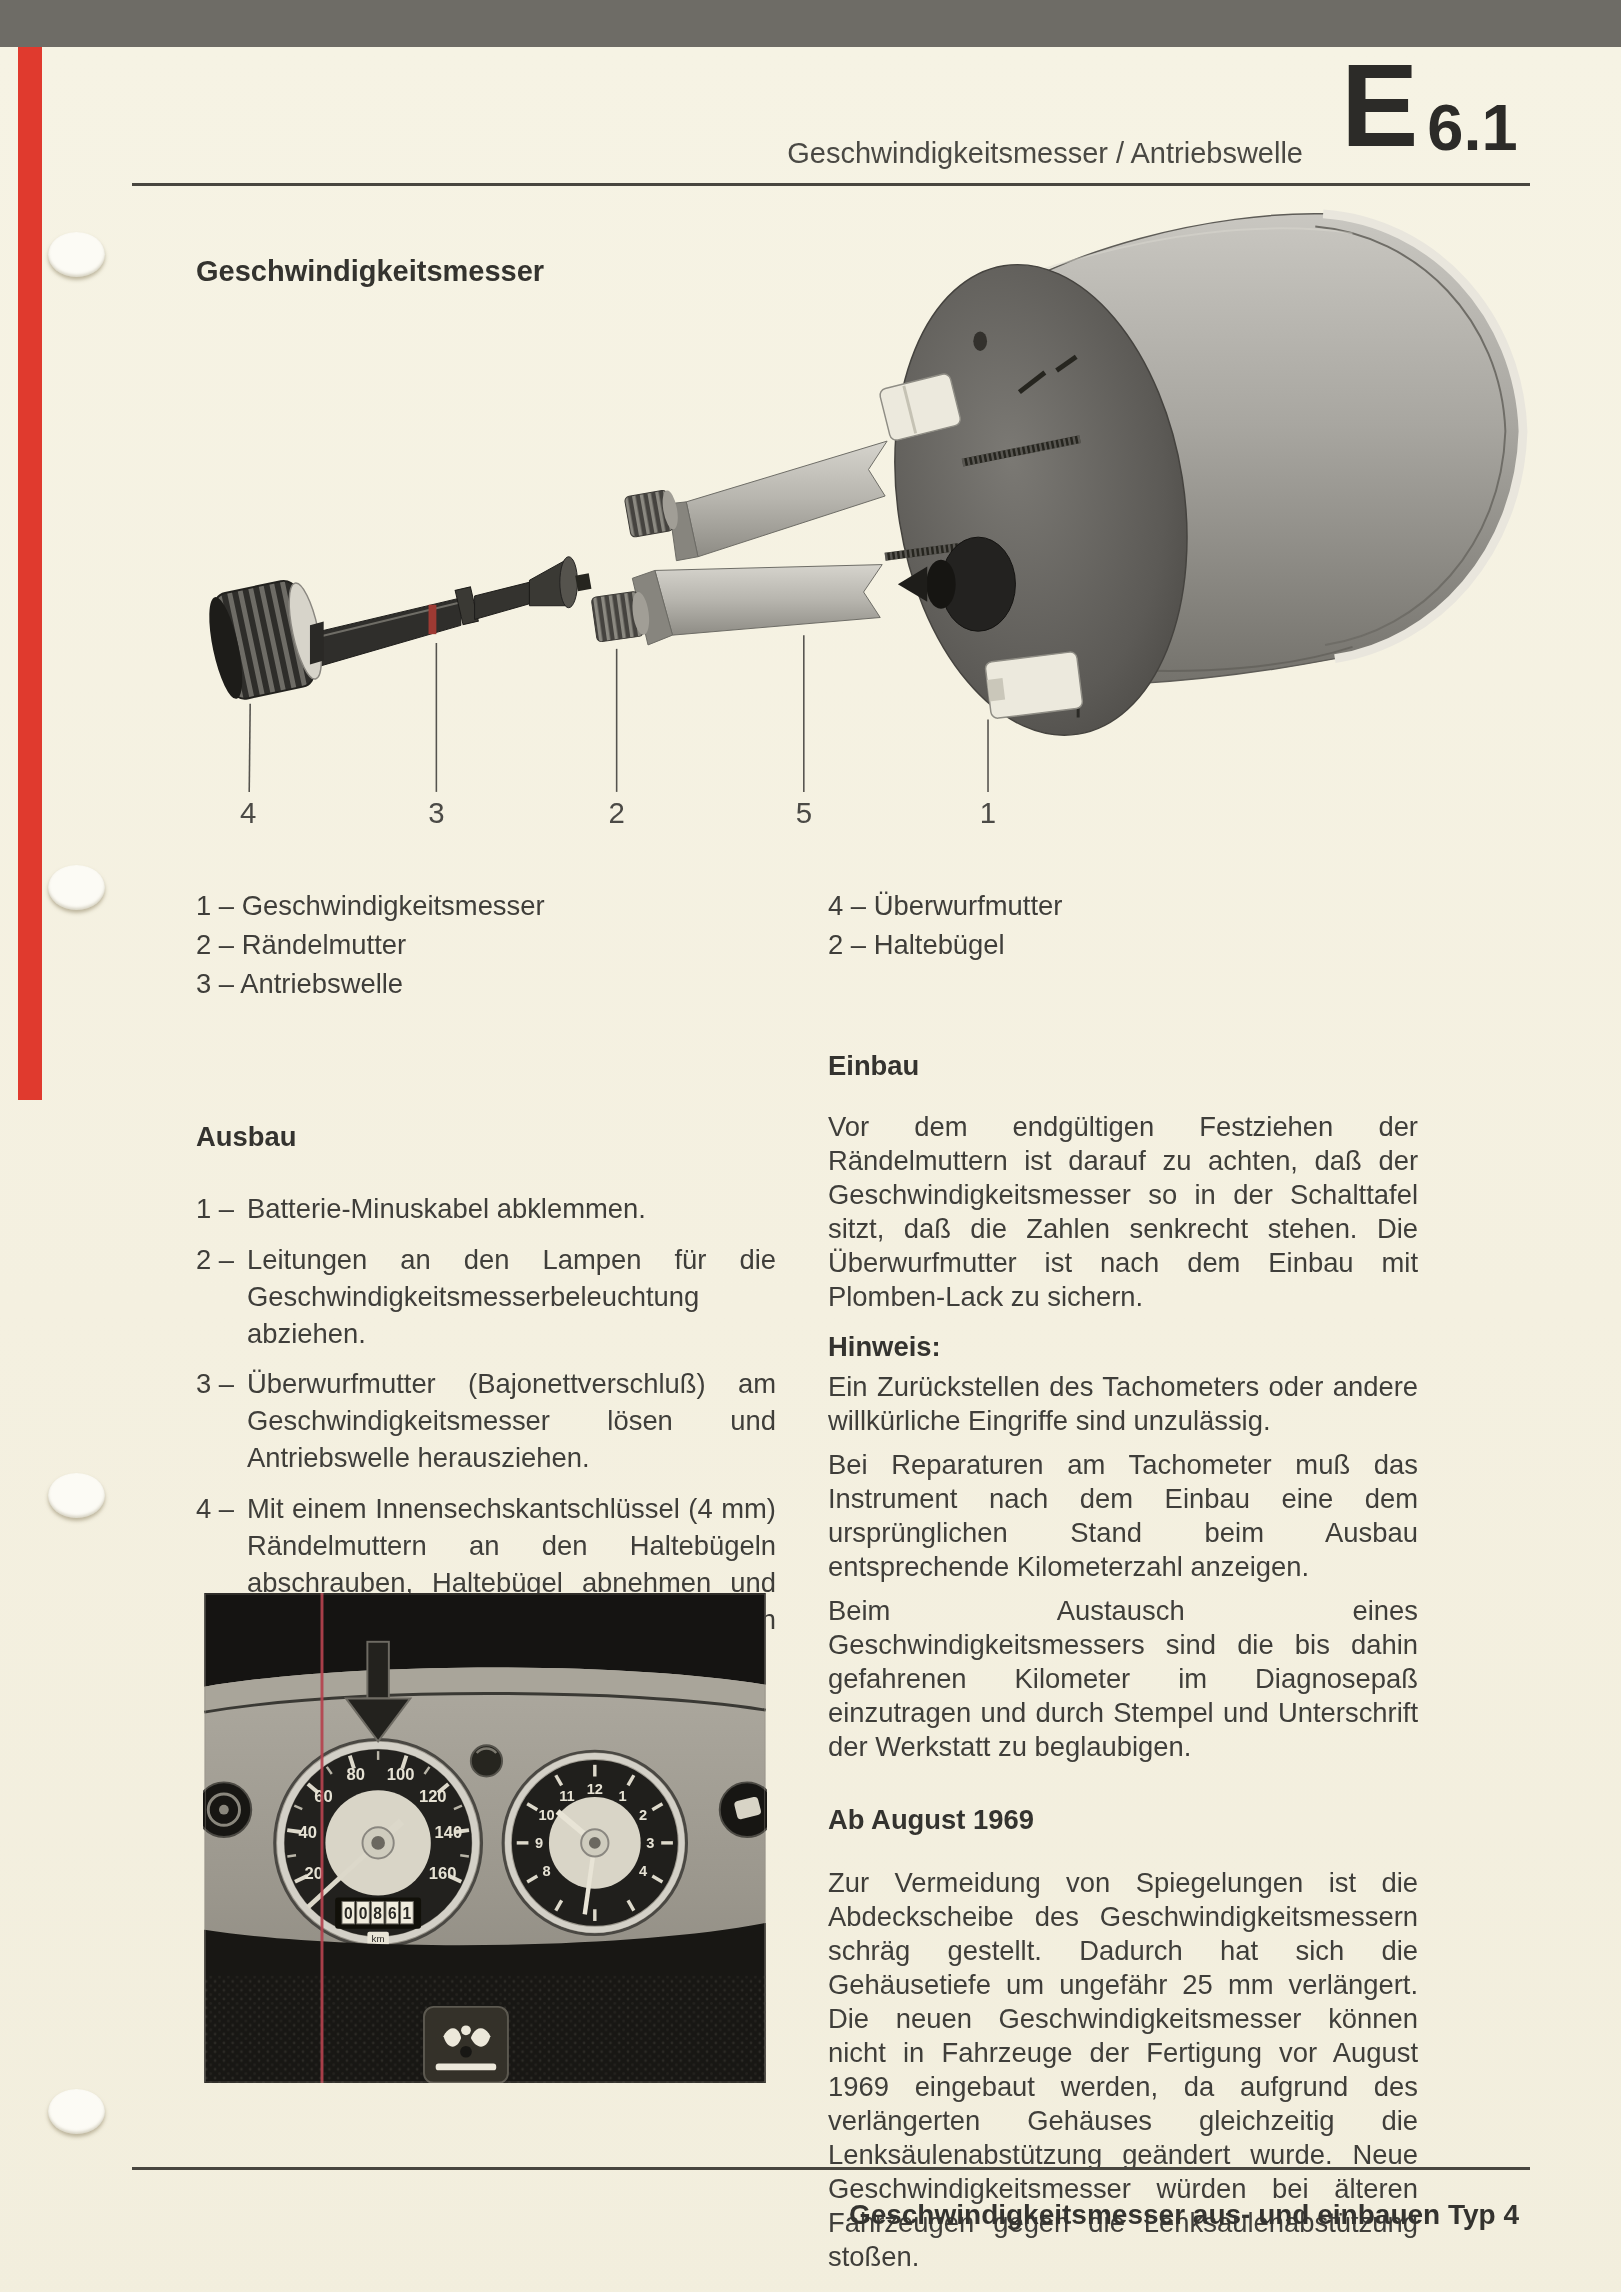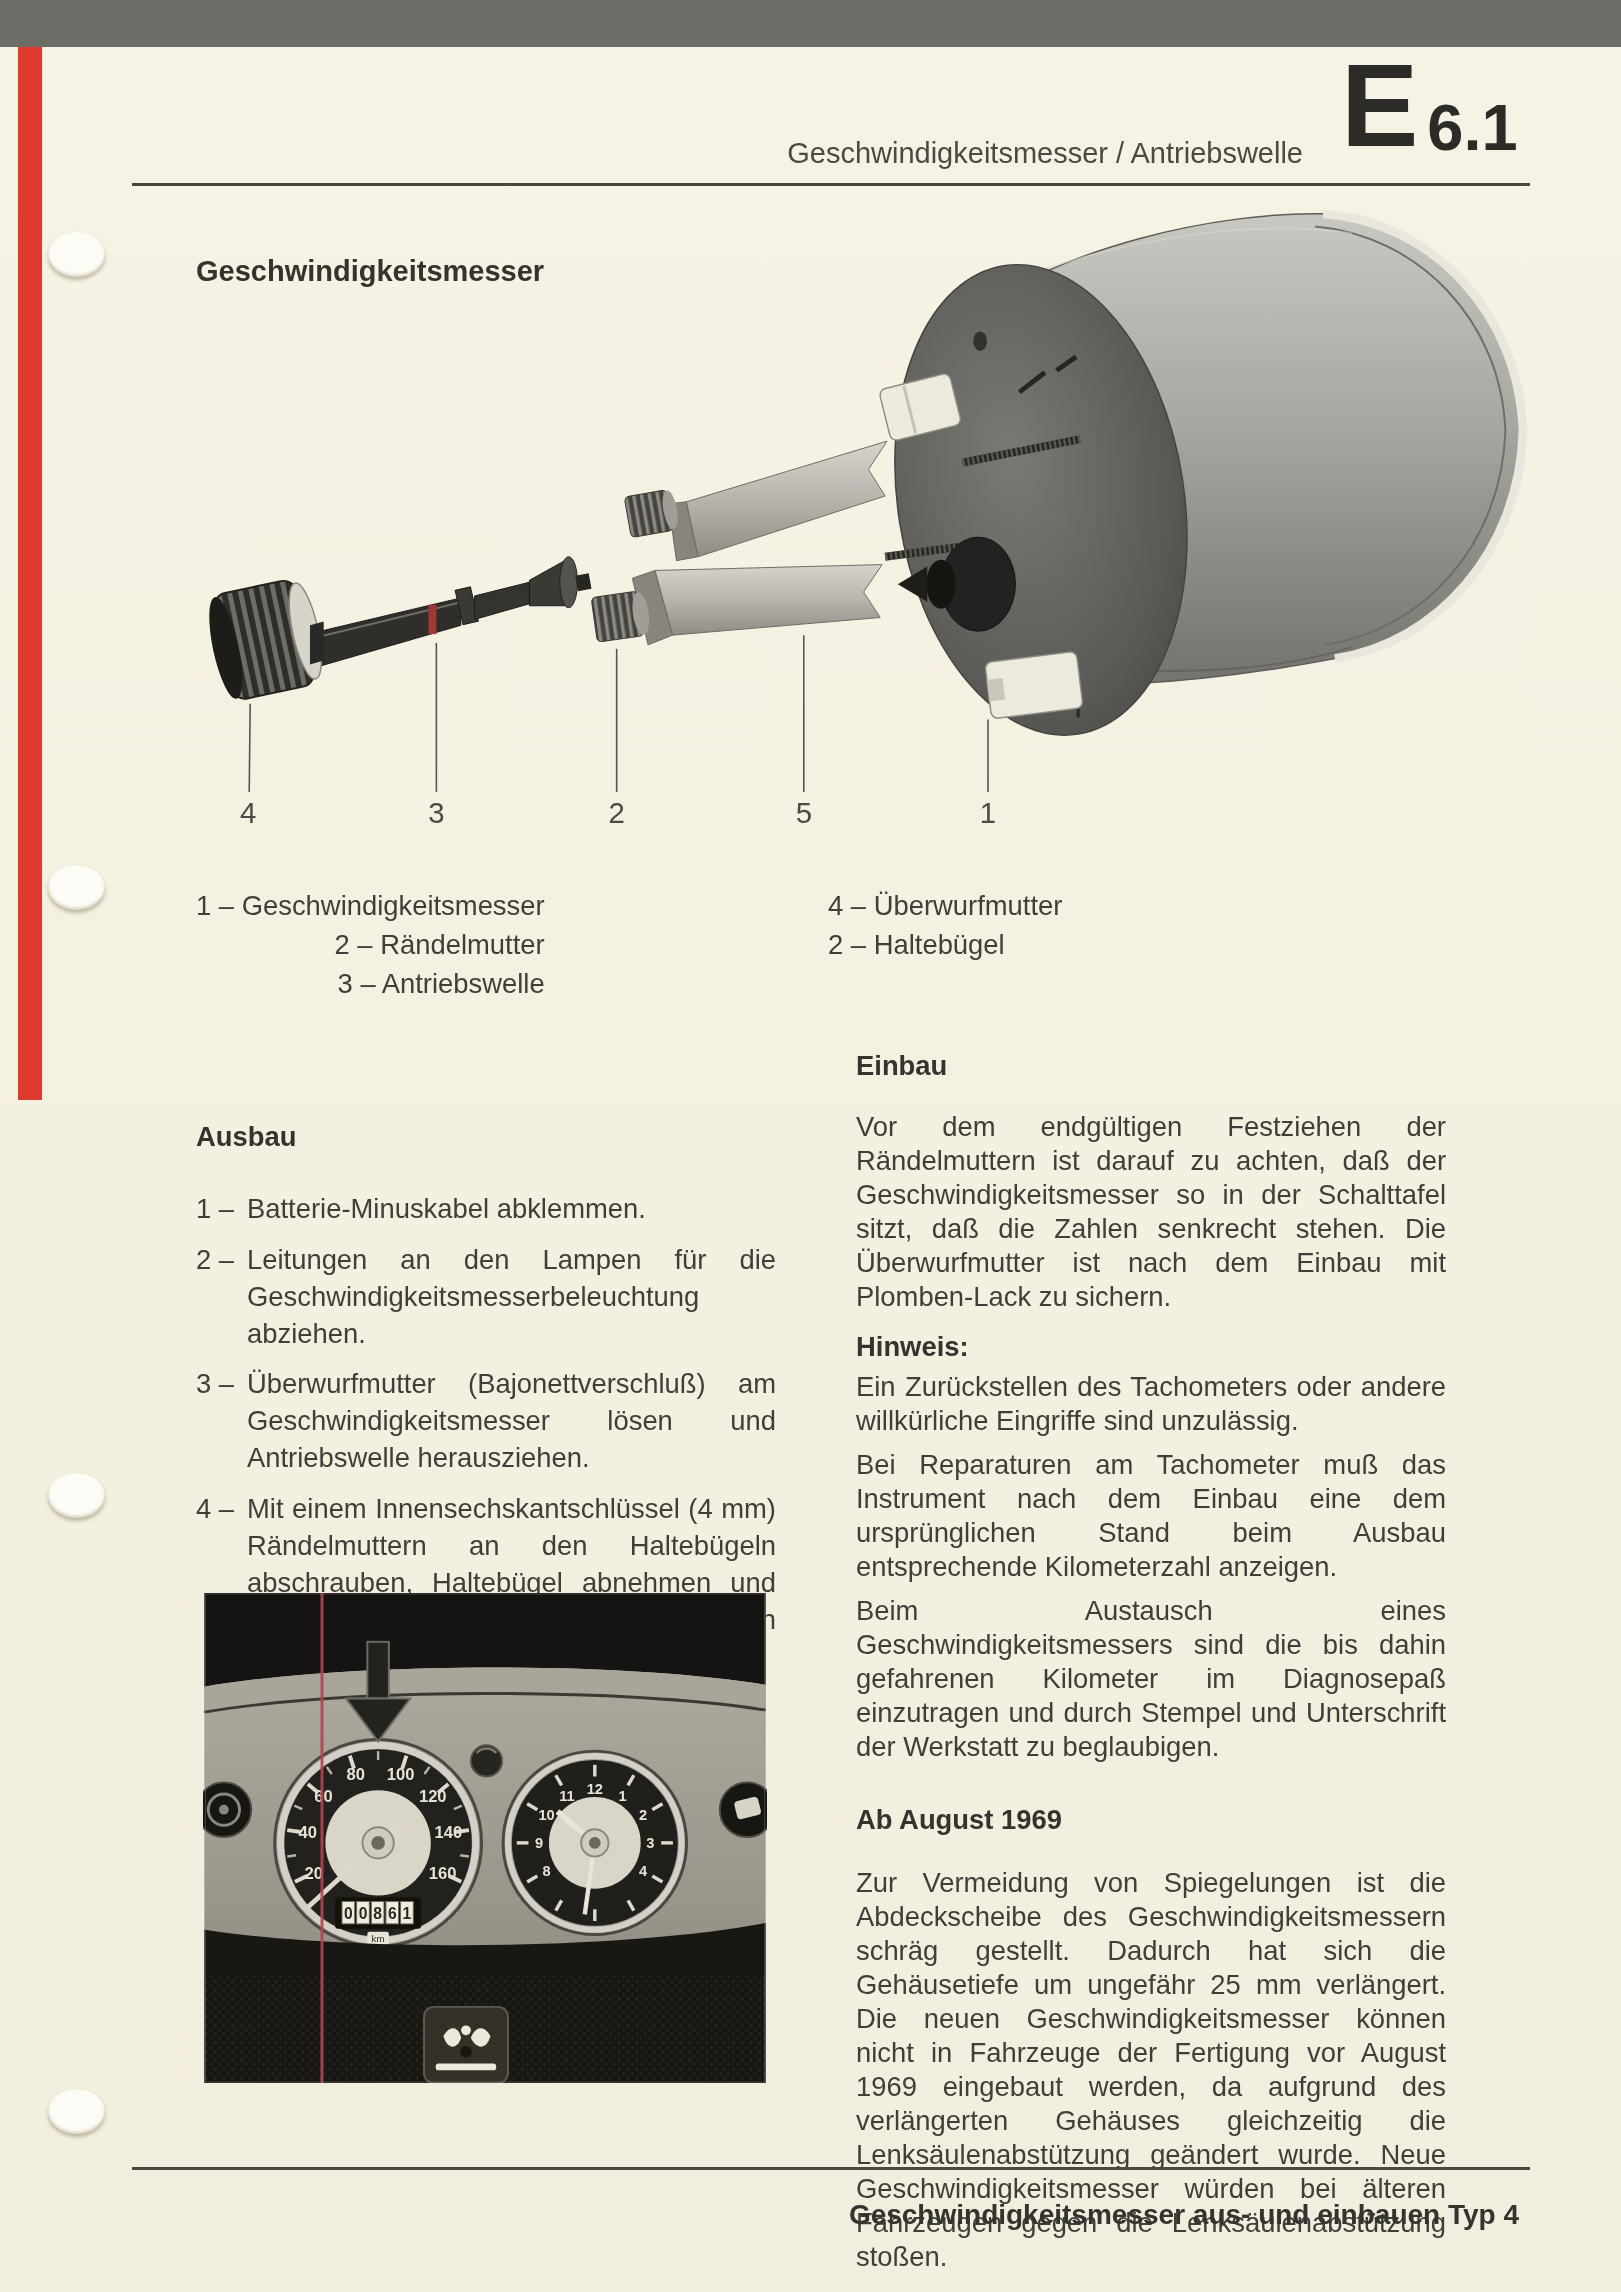--- a/index.html
+++ b/index.html
@@ -12,27 +12,27 @@
   .red-tab{position:absolute;left:17.6px;top:0;width:24.5px;height:1053px;background:#e03a2e;}
   .hole{position:absolute;left:48px;width:57px;height:45px;border-radius:50%;
         background:#fcfbf5;box-shadow:0 2.9px 3.9px rgba(140,128,95,.5), inset 0 -2px 2.9px rgba(150,140,110,.35);}
   .header-title{position:absolute;top:90px;right:318px;font-size:29px;color:#4a4944;white-space:nowrap;}
   .code{position:absolute;top:5.9px;left:1341px;display:flex;align-items:flex-end;gap:11.8px;
         color:#2c2b28;font-weight:bold;}
   .code-letter{font-size:116px;line-height:.92;letter-spacing:-2.9px;}
   .code-number{font-size:65px;line-height:1;padding-bottom:0px;}
   .section-title{position:absolute;left:196px;top:208px;font-size:29px;font-weight:bold;color:#34332f;}
   .legend{position:absolute;top:839px;font-size:27.4px;line-height:39px;color:#3f3e3a;}
-  .legend.l{left:196px;text-align:right;} .legend.r{left:828px;}
+  .legend.l{left:196px;} .legend.r{left:828px;}
   .col-left{position:absolute;left:196px;top:1071px;width:580px;font-size:27.4px;line-height:37px;
             text-align:justify;color:#3f3e3a;}
   .col-left h3{margin:0 0 35px 0;font-size:27.4px;font-weight:bold;color:#34332f;text-align:left;}
   .step{position:relative;padding-left:51px;margin-bottom:13.7px;}
   .step .num{position:absolute;left:0;top:0;}
-  .col-right{position:absolute;left:856px;top:1002px;width:590px;font-size:27.4px;line-height:34px;
+  .col-right{position:absolute;left:828px;top:1002px;width:590px;font-size:27.4px;line-height:34px;
              text-align:justify;color:#3f3e3a;}
   .col-right h3{margin:0;font-size:27.4px;font-weight:bold;color:#34332f;text-align:left;}
   .col-right .h-einbau{margin-bottom:27.4px;}
   .col-right .p-einbau{margin:0;}
   .col-right .h-hinweis{margin-top:15.7px;margin-bottom:5.9px;}
   .col-right p{margin:0 0 9.8px 0;}
   .col-right .h-ab{margin-top:39px;margin-bottom:29px;}
   .col-right .p-ab{margin:0;}
   .footerline{position:absolute;top:2152px;right:102px;display:flex;align-items:baseline;gap:65px;flex-direction:column;}
   .footer-title{font-size:28px;font-weight:bold;color:#34332f;white-space:nowrap;}

